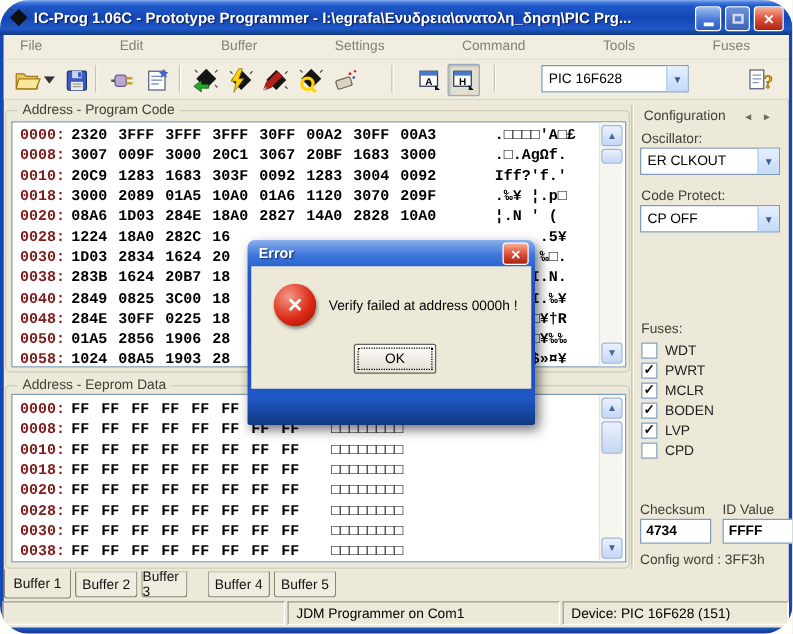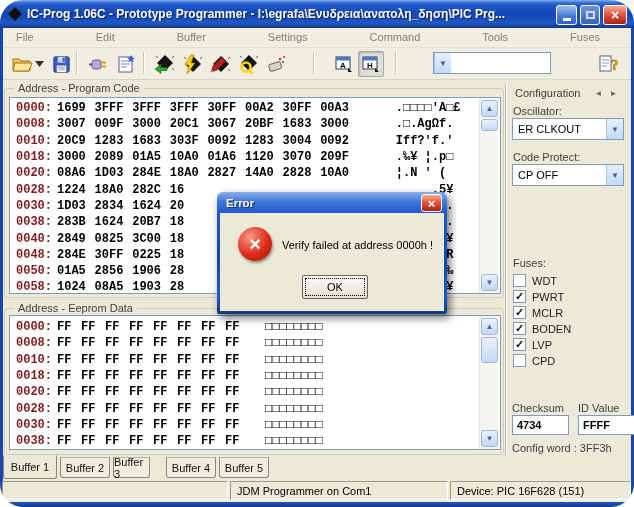--- a/index.html
+++ b/index.html
@@ -72,21 +72,21 @@
 
   
   .tab{position:absolute;top:457px;height:21px;background:#F0EDE0;border:1px solid #8A8775;
     border-top:1px solid #B9B6A2;border-radius:0 0 3px 3px;font-size:11px;
     display:flex;align-items:center;justify-content:center;color:#111;}
   .tab.active{top:455px;height:24px;background:#ECE9D8;border-top:1px solid #ECE9D8;z-index:2;}
   .spanel{position:absolute;top:481px;height:19px;border:1px solid;border-color:#9D9A88 #FFF #FFF #9D9A88;
     font-size:11px;display:flex;align-items:center;padding-left:6px;background:#ECE9D8;color:#000;white-space:nowrap;}
 
   
-  .dialog{position:absolute;left:217px;top:192px;width:230px;height:122px;z-index:10;
+  .dialog{position:absolute;left:198px;top:192px;width:230px;height:148px;z-index:10;
     border-radius:6px 6px 2px 2px;padding:0 3px 3px;
     background:linear-gradient(180deg,#8BB0EC 0%,#3E77DB 8%,#1F58C8 18%,#1446B4 55%,#1F58C8 85%,#10387F 100%);
     box-shadow:3px 4px 9px rgba(0,0,0,.55);}
   .dtitle{height:21px;display:flex;align-items:center;color:#fff;font-weight:bold;font-size:11.5px;
     padding-left:6px;text-shadow:1px 1px 1px rgba(0,0,30,.6);}
   .dclose{position:absolute;right:5px;top:2px;width:21px;height:18px;border:1px solid #fff;border-radius:3px;
     background:linear-gradient(#F4AE97,#E25038 50%,#A82414);color:#fff;font-weight:bold;font-size:13px;
     display:flex;align-items:center;justify-content:center;}
   .dbody{position:relative;background:#ECE9D8;height:98px;}
   .dicon{position:absolute;left:18px;top:14px;width:34px;height:34px;border-radius:50%;
@@ -221,35 +221,36 @@
     <div class="tbtn pressed" style="left:355px">
       <svg width="22" height="22" viewBox="0 0 22 22">
         <rect x="3" y="4" width="14" height="12" fill="#fff" stroke="#2A3A5A"></rect>
         <rect x="3" y="4" width="14" height="3.5" fill="#4A78C8"></rect>
         <text x="10" y="15" font-size="8" text-anchor="middle" font-weight="bold" fill="#000" font-family="Liberation Sans">H</text>
         <path d="M15 15 l4 4 h-4 z" fill="#111"></path>
       </svg>
     </div>
     <div class="tsep" style="left:392px"></div>
     <div class="combo" style="left:430px;top:4px;width:118px">
+      <div class="val">PIC 16F628</div>
       <div class="dbtn">▼</div>
     </div>
     <div class="tbtn" style="left:592px">
       <svg width="22" height="22" viewBox="0 0 22 22">
         <rect x="3" y="3" width="11" height="15" fill="#fff" stroke="#55617E"></rect>
         <path d="M5 7 h7 M5 10 h7 M5 13 h5" stroke="#8A96B8"></path>
         <text x="14" y="17" font-size="15" font-weight="bold" fill="#E8A800" stroke="#8A6000" stroke-width=".5" font-family="Liberation Serif">?</text>
       </svg>
     </div>
   </div>
 
   <div class="group" style="left:4px;top:88px;width:500px;height:210px"></div>
   <div class="glabel" style="left:14px;top:82px">Address - Program Code</div>
   <div class="hexpanel" style="left:9px;top:97px;width:492px;height:197px;padding-top:2px" id="prog-panel">
-      <div class="prow"><span class="a">0000:</span><span class="w">1699</span><span class="w">3FFF</span><span class="w">3FFF</span><span class="w">3FFF</span><span class="w">30FF</span><span class="w">00A2</span><span class="w">30FF</span><span class="w">00A3</span><span class="s">.□□□□'A□£</span></div>
+      <div class="prow"><span class="a">0000:</span><span class="w">2320</span><span class="w">3FFF</span><span class="w">3FFF</span><span class="w">3FFF</span><span class="w">30FF</span><span class="w">00A2</span><span class="w">30FF</span><span class="w">00A3</span><span class="s">.□□□□'A□£</span></div>
       <div class="prow"><span class="a">0008:</span><span class="w">3007</span><span class="w">009F</span><span class="w">3000</span><span class="w">20C1</span><span class="w">3067</span><span class="w">20BF</span><span class="w">1683</span><span class="w">3000</span><span class="s">.□.AgΩf.</span></div>
       <div class="prow"><span class="a">0010:</span><span class="w">20C9</span><span class="w">1283</span><span class="w">1683</span><span class="w">303F</span><span class="w">0092</span><span class="w">1283</span><span class="w">3004</span><span class="w">0092</span><span class="s">Iff?'f.'</span></div>
       <div class="prow"><span class="a">0018:</span><span class="w">3000</span><span class="w">2089</span><span class="w">01A5</span><span class="w">10A0</span><span class="w">01A6</span><span class="w">1120</span><span class="w">3070</span><span class="w">209F</span><span class="s">.‰¥ ¦.p□</span></div>
       <div class="prow"><span class="a">0020:</span><span class="w">08A6</span><span class="w">1D03</span><span class="w">284E</span><span class="w">18A0</span><span class="w">2827</span><span class="w">14A0</span><span class="w">2828</span><span class="w">10A0</span><span class="s">¦.N ' ( </span></div>
       <div class="prow"><span class="a">0028:</span><span class="w">1224</span><span class="w">18A0</span><span class="w">282C</span><span class="w">16</span><span class="w"></span><span class="w"></span><span class="w"></span><span class="w"></span><span class="s">     .5¥</span></div>
       <div class="prow"><span class="a">0030:</span><span class="w">1D03</span><span class="w">2834</span><span class="w">1624</span><span class="w">20</span><span class="w"></span><span class="w"></span><span class="w"></span><span class="w"></span><span class="s">     ‰□.</span></div>
       <div class="prow"><span class="a">0038:</span><span class="w">283B</span><span class="w">1624</span><span class="w">20B7</span><span class="w">18</span><span class="w"></span><span class="w"></span><span class="w"></span><span class="w"></span><span class="s">    I.N.</span></div>
       <div class="prow"><span class="a">0040:</span><span class="w">2849</span><span class="w">0825</span><span class="w">3C00</span><span class="w">18</span><span class="w"></span><span class="w"></span><span class="w"></span><span class="w"></span><span class="s">    I.‰¥</span></div>
       <div class="prow"><span class="a">0048:</span><span class="w">284E</span><span class="w">30FF</span><span class="w">0225</span><span class="w">18</span><span class="w"></span><span class="w"></span><span class="w"></span><span class="w"></span><span class="s">    □¥†R</span></div>
       <div class="prow"><span class="a">0050:</span><span class="w">01A5</span><span class="w">2856</span><span class="w">1906</span><span class="w">28</span><span class="w"></span><span class="w"></span><span class="w"></span><span class="w"></span><span class="s">    □¥‰‰</span></div>

